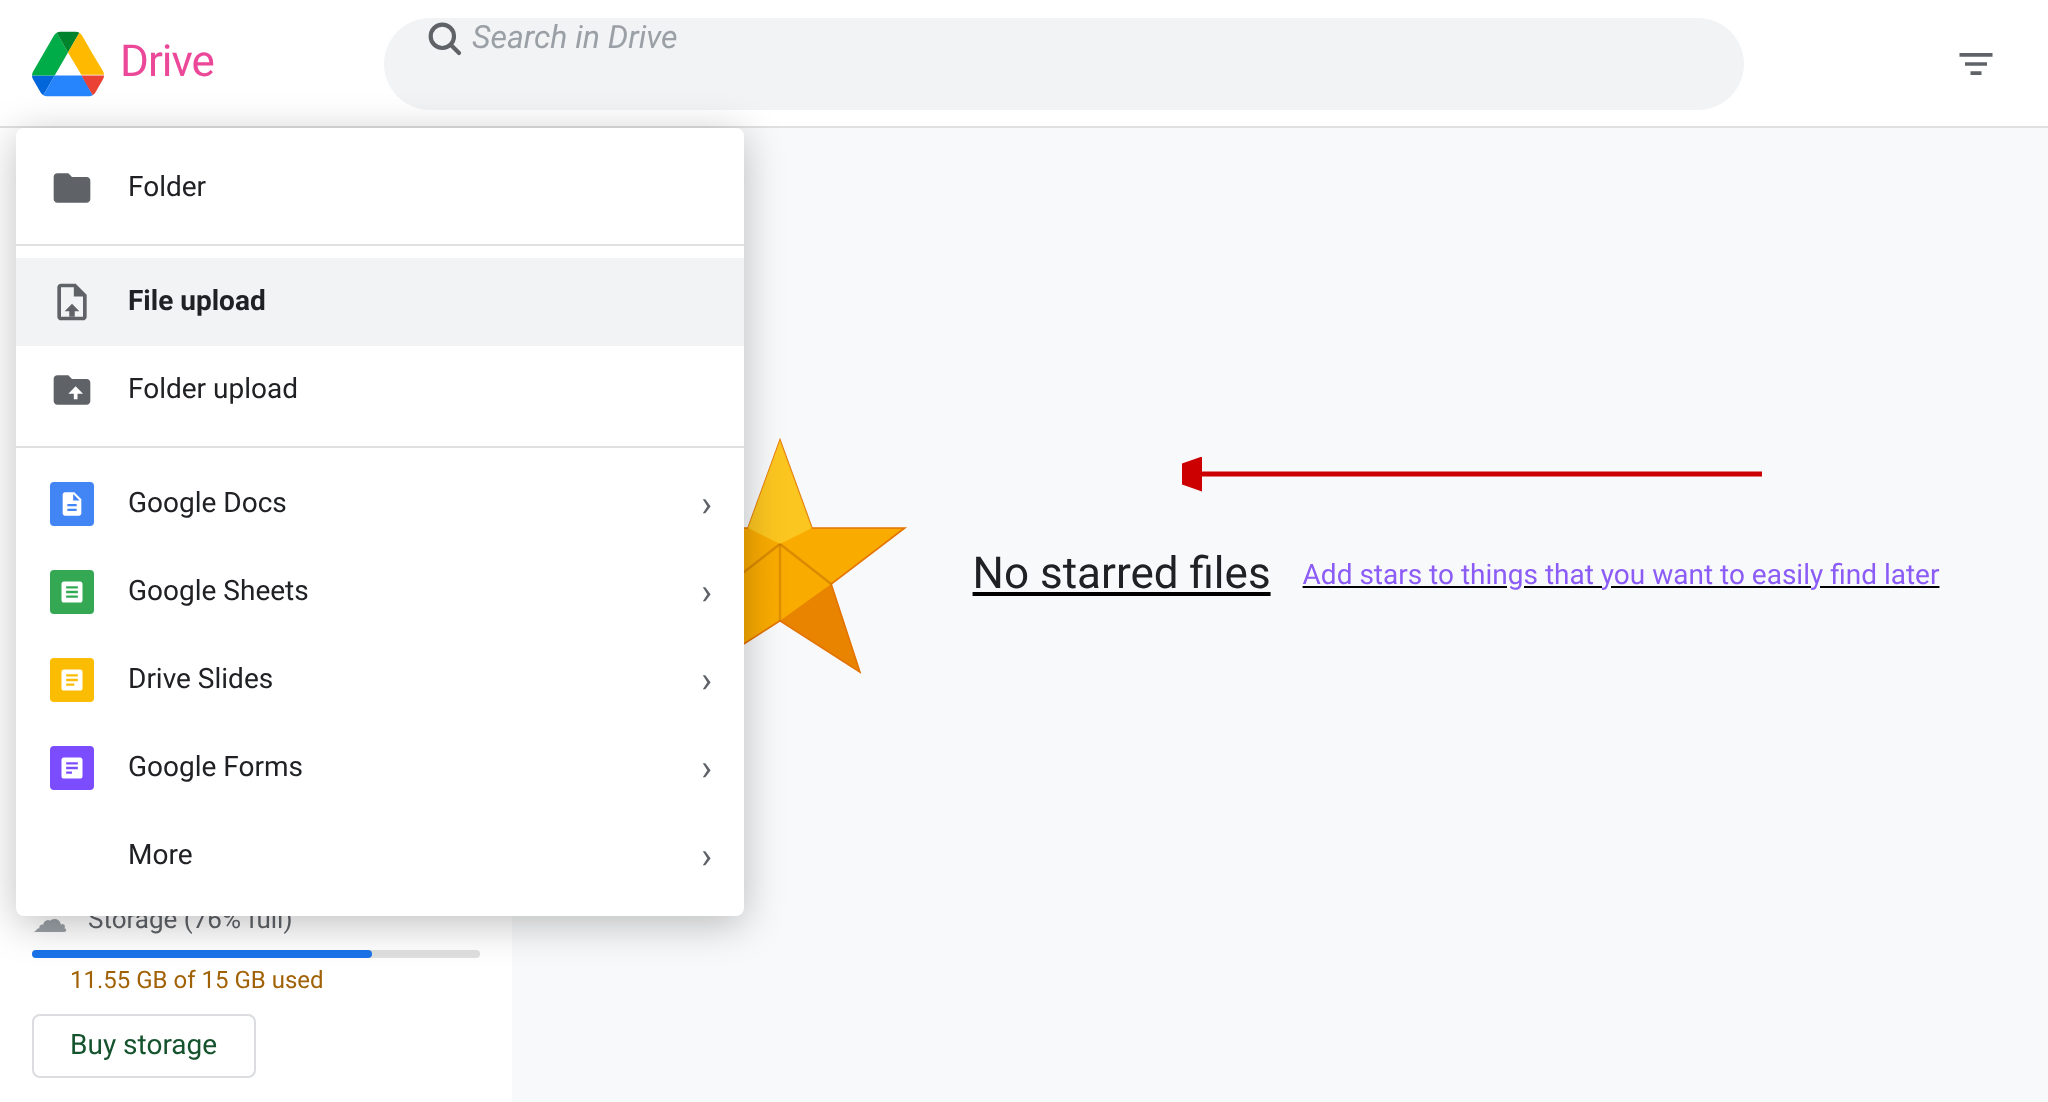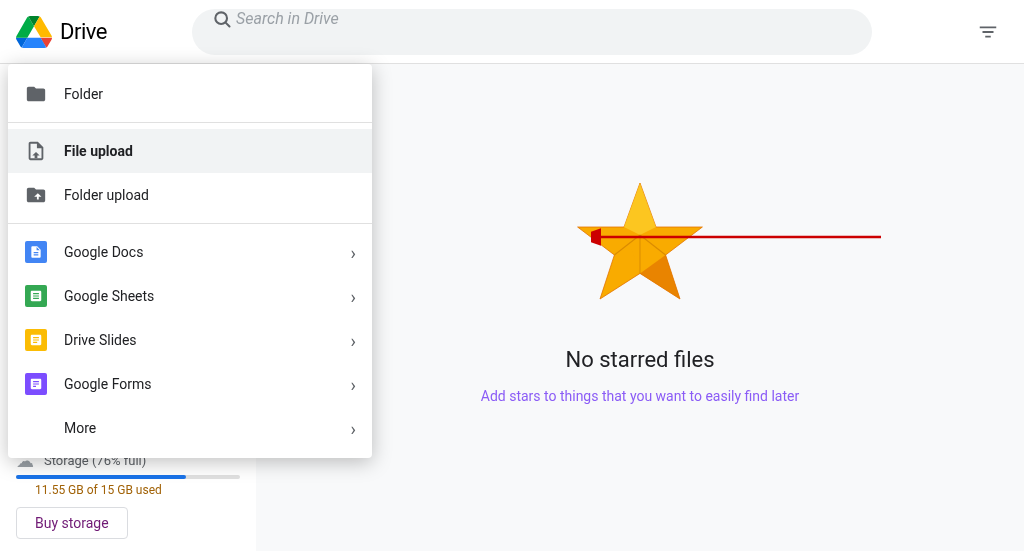--- a/index.html
+++ b/index.html
@@ -29,21 +29,21 @@
       align-items: center;
       gap: 8px;
       min-width: 160px;
     }
     .logo-icon {
       width: 36px;
       height: 36px;
     }
     .logo-text {
       font-size: 22px;
-      color: #000000;
+      color: #ec4899;
       font-weight: 400;
       letter-spacing: -0.5px;
     }
     .search-bar {
       flex: 1;
       max-width: 680px;
       background: #f1f3f4;
       border-radius: 24px;
       height: 46px;
       display: flex;
@@ -218,21 +218,21 @@
     }
     .storage-text {
       font-size: 12px;
       color: #a16207;
       margin-bottom: 10px;
       margin-left: 19px;
     }
     .buy-storage-btn {
       border: 1px solid #dadce0;
       background: white;
-      color: #701a75;
+      color: #14532d;
       border-radius: 4px;
       padding: 7px 18px;
       font-size: 14px;
       cursor: pointer;
       font-family: inherit;
     }
 
     
     .content-area {
       flex: 1;
@@ -240,24 +240,25 @@
       display: flex;
       flex-direction: column;
       align-items: center;
       justify-content: center;
       position: relative;
     }
 
     
     .star-container {
       display: flex;
-      flex-direction: column;
+      flex-direction: row;
       align-items: center;
       gap: 16px;
       margin-top: -40px;
+      text-decoration: underline;
     }
 
     .star-svg {
       width: 160px;
       height: 160px;
     }
 
     .empty-title {
       font-size: 22px;
       color: #202124;

